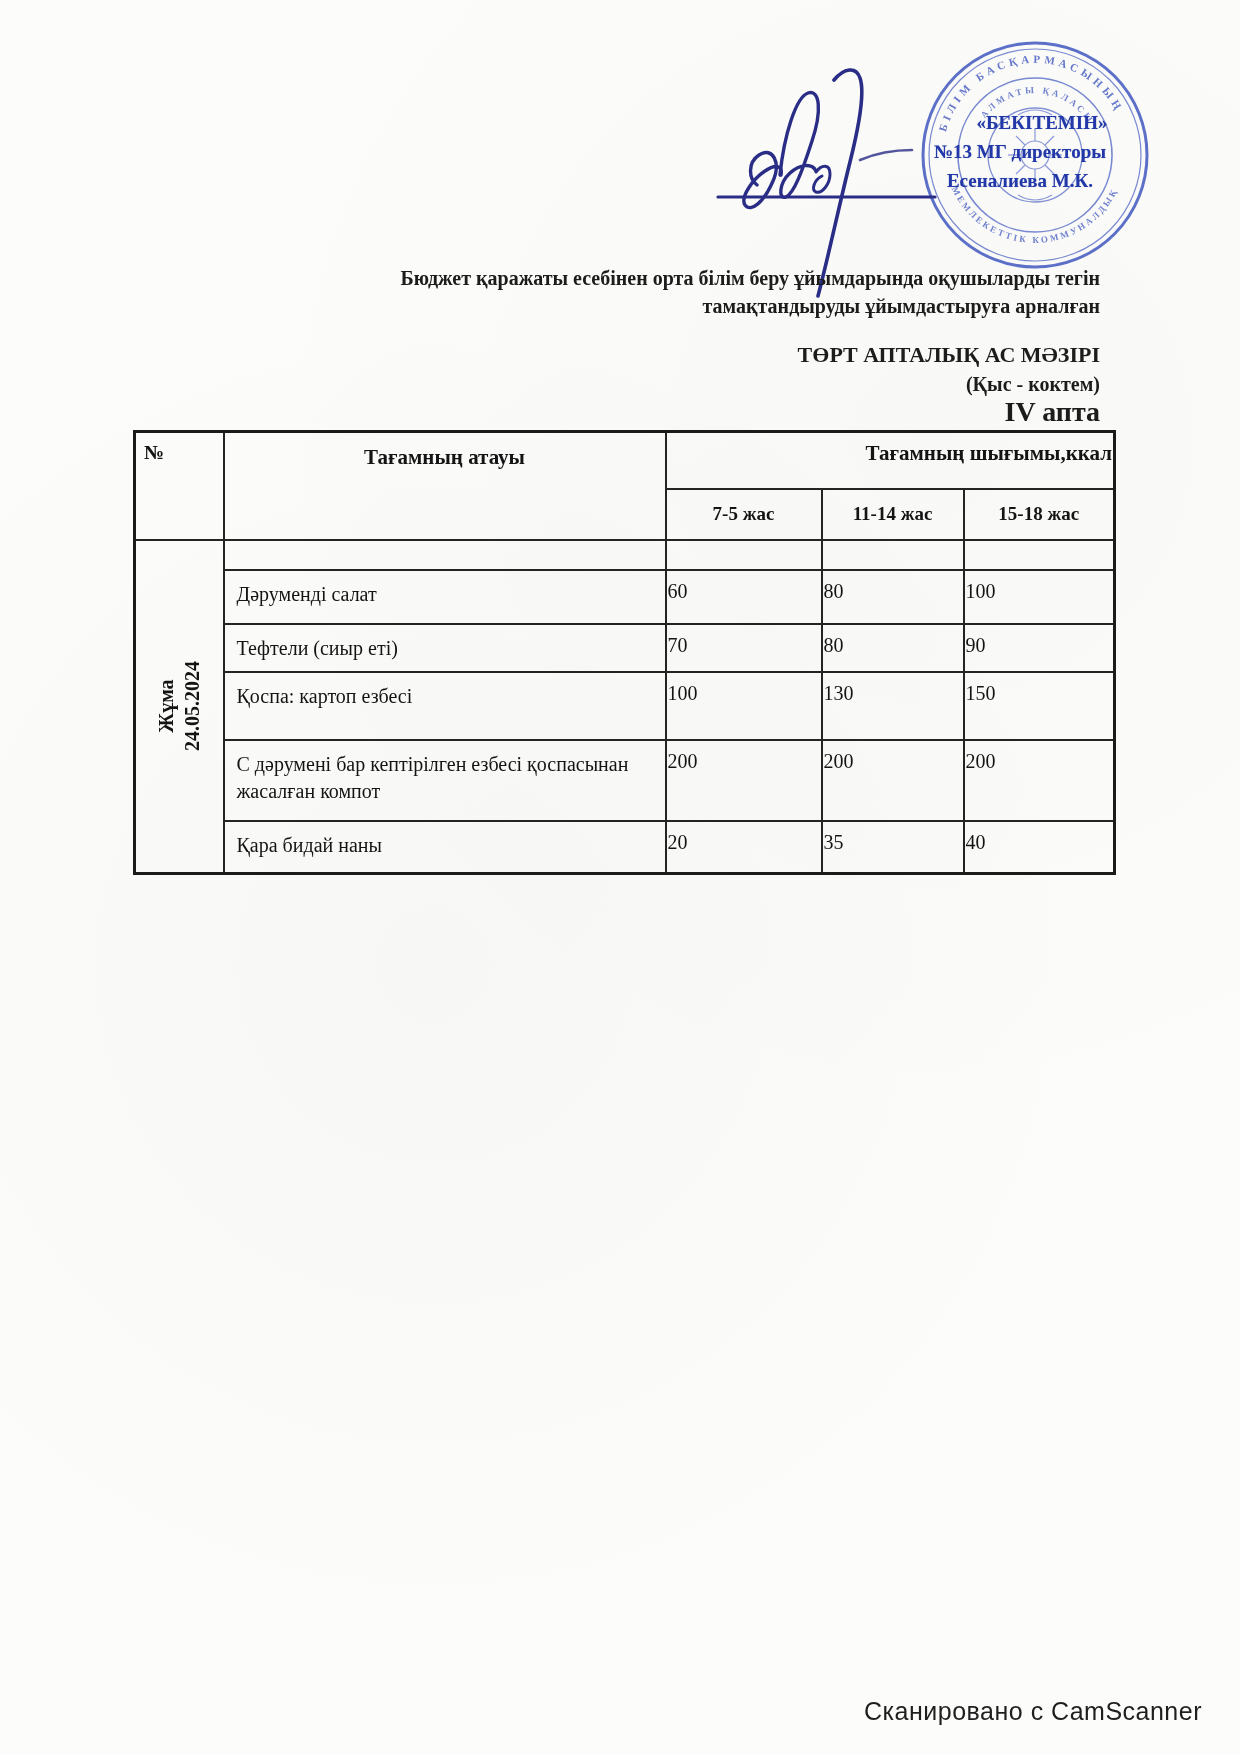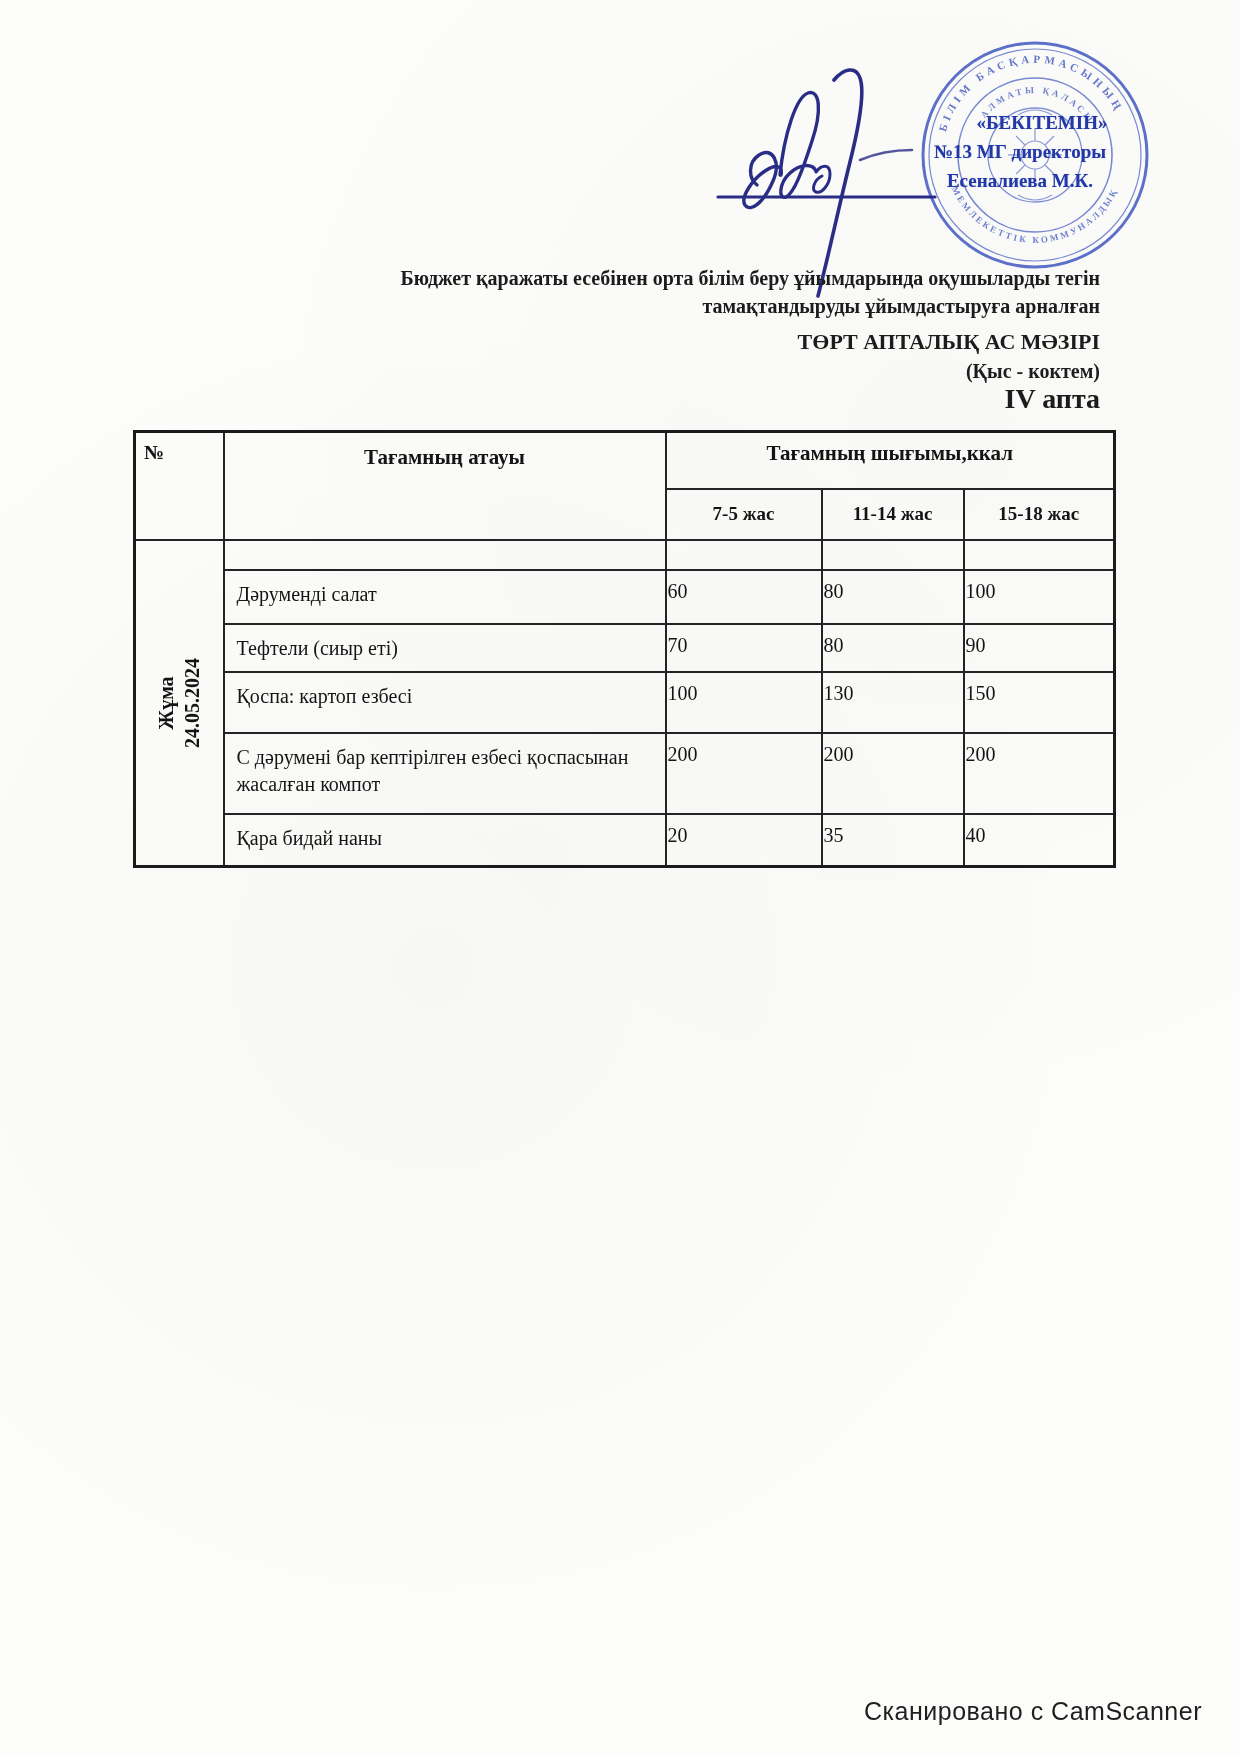--- a/index.html
+++ b/index.html
@@ -20,39 +20,39 @@
     position:absolute;left:895px;top:108px;width:250px;
     text-align:center;color:#2238a8;font-weight:bold;
     font-size:19px;line-height:29px;
     text-shadow:0 0 1px rgba(34,56,168,.35);
   }
   .approval .l1{transform:translateX(22px);}
   
   .title-block{position:absolute;left:100px;top:264px;width:1000px;text-align:right;font-weight:bold;}
   .t-line1{font-size:20px;line-height:28px;}
   .t-line2{font-size:20px;line-height:28px;}
-  .t-line3{font-size:22px;line-height:30px;margin-top:7px;}
+  .t-line3{font-size:22px;line-height:30px;margin-top:20px;}
   .t-line4{font-size:20px;line-height:28px;}
   .t-line5{font-size:28px;line-height:28px;}
   
   table.menu{
     position:absolute;left:133px;top:430px;width:980px;height:438px;
     border-collapse:collapse;table-layout:fixed;
     background:transparent;
   }
   table.menu th, table.menu td{
     border:2px solid #242424;
     font-family:"Liberation Serif", serif;
     color:#141414;
     overflow:hidden;
   }
   table.menu{border:3px solid #1b1b1b;}
   th.no-cell{vertical-align:top;text-align:left;padding:8px 0 0 8px;font-size:20px;}
   th.dish-head{vertical-align:top;text-align:center;padding-top:12px;font-size:21px;}
-  th.out-head{vertical-align:top;text-align:center;padding-top:8px;font-size:21px;}
+  th.out-head{vertical-align:top;text-align:right;padding-top:8px;font-size:21px;}
   th.age-head{text-align:center;vertical-align:middle;font-size:19px;}
   td.day-cell{position:relative;}
   .day-rot{
     position:absolute;left:50%;top:50%;
     transform:translate(-50%,-50%) rotate(-90deg);
     white-space:nowrap;text-align:center;
     font-weight:bold;font-size:20px;line-height:26px;color:#141414;
   }
   td.dish{vertical-align:top;text-align:left;padding:10px 6px 0 12px;font-size:20px;line-height:27px;}
   td.val{vertical-align:top;text-align:left;padding-top:9px;font-size:20px;}
@@ -166,21 +166,21 @@
       <td class="val">60</td>
       <td class="val">80</td>
       <td class="val">100</td>
     </tr>
     <tr style="height:48px">
       <td class="dish">Тефтели (сиыр еті)</td>
       <td class="val">70</td>
       <td class="val">80</td>
       <td class="val">90</td>
     </tr>
-    <tr style="height:61px">
+    <tr style="height:68px">
       <td class="dish">Қоспа: картоп езбесі</td>
       <td class="val">100</td>
       <td class="val">130</td>
       <td class="val">150</td>
     </tr>
     <tr style="height:81px">
       <td class="dish">С дәрумені бар кептірілген езбесі қоспасынан жасалған компот</td>
       <td class="val">200</td>
       <td class="val">200</td>
       <td class="val">200</td>

